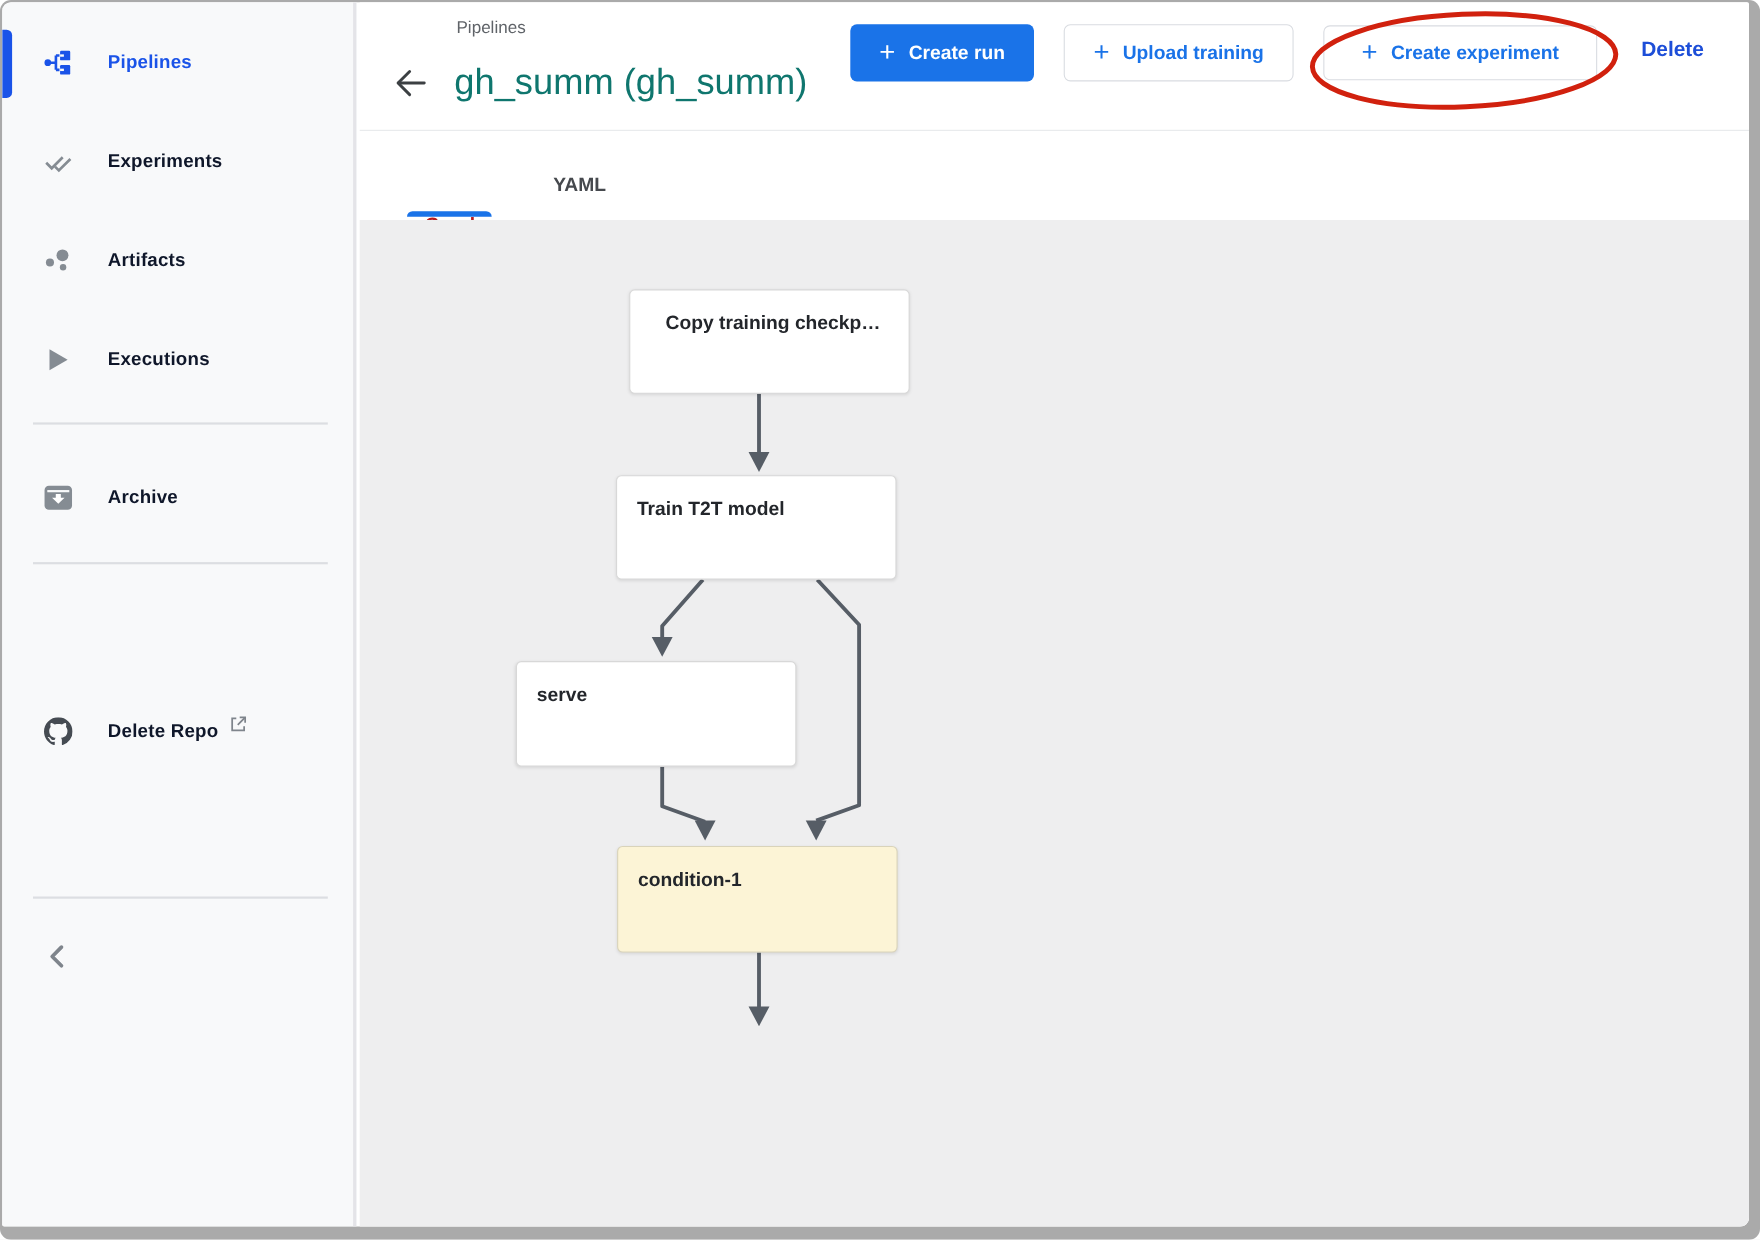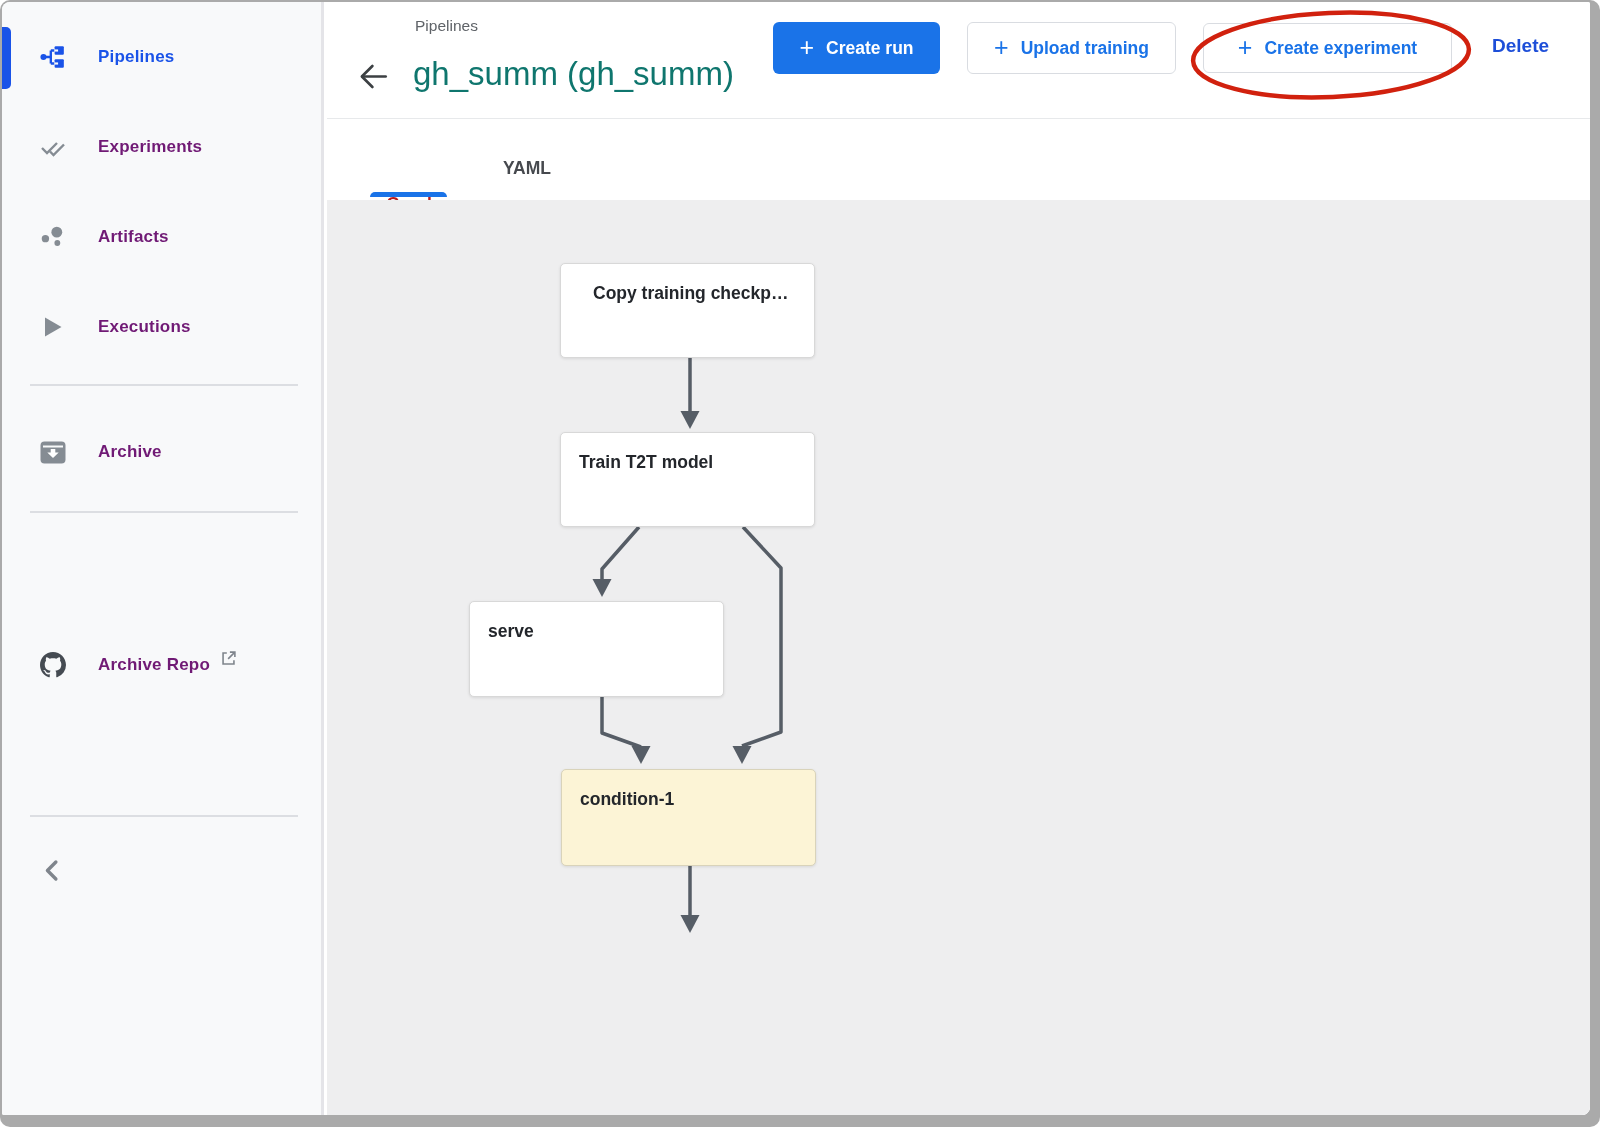--- a/index.html
+++ b/index.html
@@ -8,21 +8,21 @@
 
   
   .window { position:absolute; inset:0; background:#aaaaaa; border-radius:10px; padding:2px 10px 12px 2px; }
   .page { position:relative; width:100%; height:100%; background:#ffffff; border-radius:8px 2px 8px 2px; overflow:hidden; }
 
   
   .sidebar { position:absolute; left:0; top:0; bottom:0; width:322px; background:#f8f9fa; border-right:3px solid #e4e4e8; }
   .active-bar { position:absolute; left:0; top:25px; width:9px; height:62px; background:#1a53e8; border-radius:0 5px 5px 0; }
   .nav-item { position:absolute; left:0; width:100%; height:40px; display:flex; align-items:center; cursor:pointer; }
   .nav-item .ic { width:26px; height:26px; margin-left:38px; display:flex; align-items:center; justify-content:center; flex:none; }
-  .nav-item .lbl { margin-left:32px; font-size:17px; font-weight:bold; color:#701a75; letter-spacing:.2px; white-space:nowrap; }
+  .nav-item .lbl { margin-left:32px; font-size:17px; font-weight:bold; color:#0f172a; letter-spacing:.2px; white-space:nowrap; }
   .nav-item.active .lbl { color:#1a53e8; }
   .nav-pipelines { top:35px; } .nav-experiments { top:125px; } .nav-artifacts { top:215px; }
   .nav-executions { top:305px; } .nav-archive { top:430px; } .nav-documentation { top:552px; }
   .nav-github { top:643px; } .nav-aihub { top:731px; }
   .ext { margin-left:11px; margin-top:-9px; }
   .sb-divider { position:absolute; left:28px; width:268px; border-top:2px solid #dcdee2; }
   .sbd1 { top:382px; } .sbd2 { top:509px; } .sbd3 { top:813px; }
   .collapse-btn { position:absolute; left:32px; top:852px; width:36px; height:36px; display:flex; align-items:center; justify-content:center; cursor:pointer; }
 
   
@@ -43,21 +43,21 @@
   .header-divider { position:absolute; left:0; right:0; top:116px; border-top:1.5px solid #e7e9eb; }
   .tab { position:absolute; top:156px; height:34px; font-size:17.5px; font-weight:bold; display:flex; align-items:flex-start; justify-content:center; cursor:pointer; }
   .tab-graph { left:35px; width:100px; color:#b91c1c;margin-top:36px; }
   .tab-yaml { left:158px; width:84px; color:#46494e; }
   .tab-underline { position:absolute; left:43px; top:190px; width:77px; height:5px; background:#1a73e8; border-radius:5px 5px 0 0; }
 
   
   .graph { position:absolute; left:0; right:0; top:198px; bottom:0; background:#eeeeef; overflow:hidden; }
   .edges { position:absolute; left:0; top:0; }
   .node { position:absolute; width:255px; height:95px; background:#ffffff; border:1.5px solid #d8d8d8; border-radius:5px; padding:19px 18px; font-size:17.5px; font-weight:bold; color:#23262b; box-shadow:0 1px 3px rgba(0,0,0,.10); cursor:pointer; white-space:nowrap; overflow:hidden; }
-  .node-copy { left:233px; top:63px;padding-left:32px; }
+  .node-copy { left:245px; top:63px;padding-left:32px; }
   .node-train { left:233px; top:232px; }
   .node-serve { left:142px; top:401px; height:96px; }
   .node-condition { left:234px; top:569px; height:97px; background:#fcf4d6; border-color:#d9d3ba; }
   .node-webapp { left:233px; top:737px; }
 </style>
 </head>
 <body>
 
 <div class="window">
 <div class="page">
@@ -128,21 +128,21 @@
 
     <div class="sb-divider sbd2"></div>
 
 
     <div class="nav-item nav-github">
       <span class="ic">
         <svg viewBox="0 0 16 16" width="26" height="26">
               <path fill="#454b52" fill-rule="evenodd" d="M8 0C3.58 0 0 3.58 0 8c0 3.54 2.29 6.53 5.47 7.59.4.07.55-.17.55-.38 0-.19-.01-.82-.01-1.49-2.01.37-2.53-.49-2.69-.94-.09-.23-.48-.94-.82-1.13-.28-.15-.68-.52-.01-.53.63-.01 1.08.58 1.23.82.72 1.21 1.87.87 2.33.66.07-.52.28-.87.51-1.07-1.78-.2-3.64-.89-3.64-3.95 0-.87.31-1.59.82-2.15-.08-.2-.36-1.02.08-2.12 0 0 .67-.21 2.2.82.64-.18 1.32-.27 2-.27s1.36.09 2 .27c1.53-1.04 2.2-.82 2.2-.82.44 1.1.16 1.92.08 2.12.51.56.82 1.27.82 2.15 0 3.07-1.87 3.75-3.65 3.95.29.25.54.73.54 1.48 0 1.07-.01 1.93-.01 2.2 0 .21.15.46.55.38A8.01 8.01 0 0 0 16 8c0-4.42-3.58-8-8-8z"></path>
             </svg>
       </span>
-      <span class="lbl">Archive Repo</span>
+      <span class="lbl">Delete Repo</span>
       <span class="ext">
         <svg viewBox="0 0 16 16" width="15" height="15">
               <g stroke="#7f858c" stroke-width="1.7" fill="none">
                 <path d="M6.2 2.2 H2.2 V13.8 H13.8 V9.8"></path>
                 <path d="M9.5 1.2 H14.8 V6.5"></path>
                 <path d="M14.3 1.7 L7.6 8.4"></path>
               </g>
             </svg>
       </span>
     </div>

